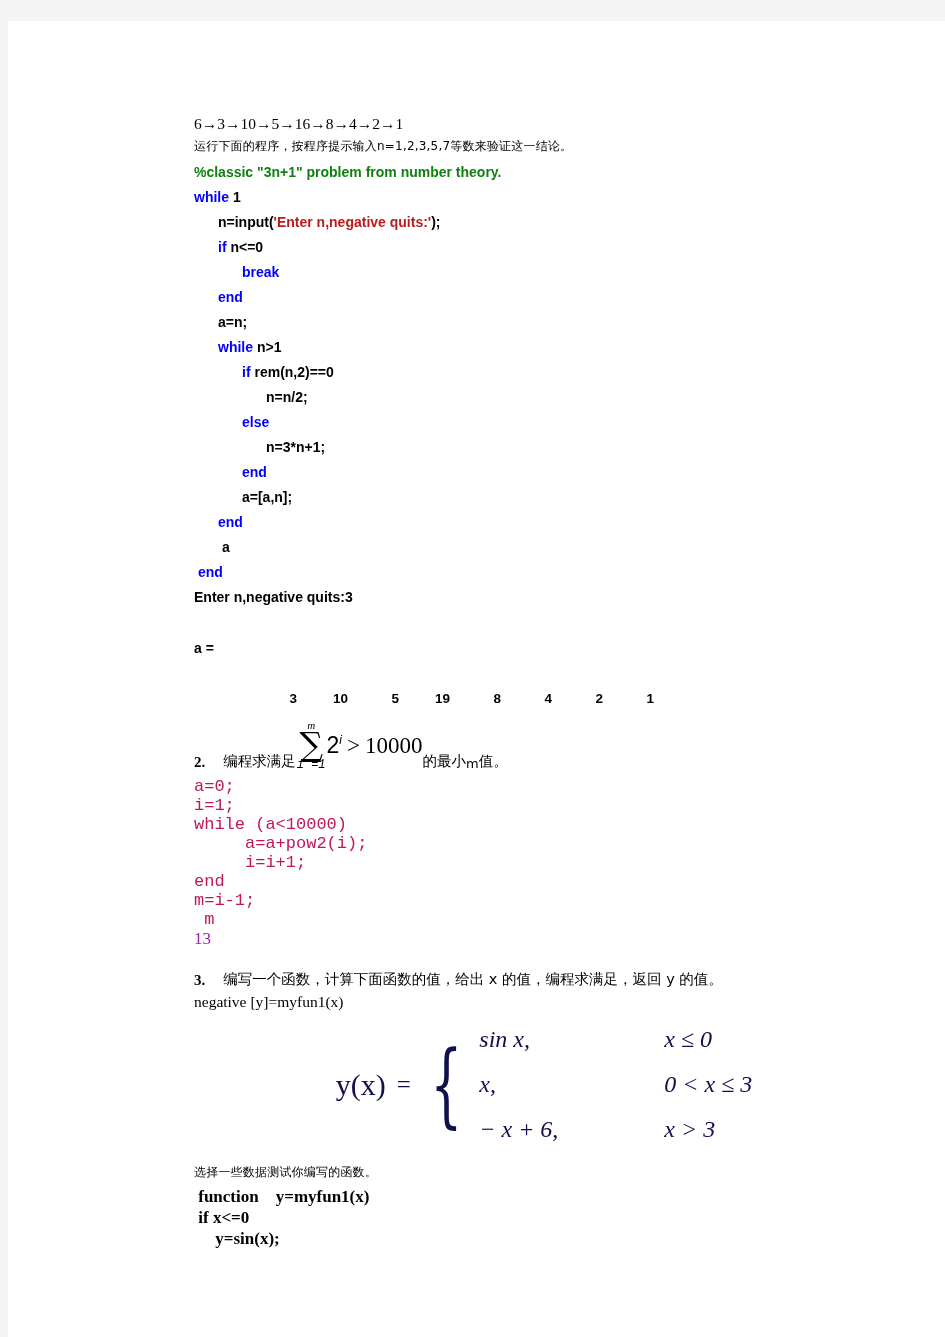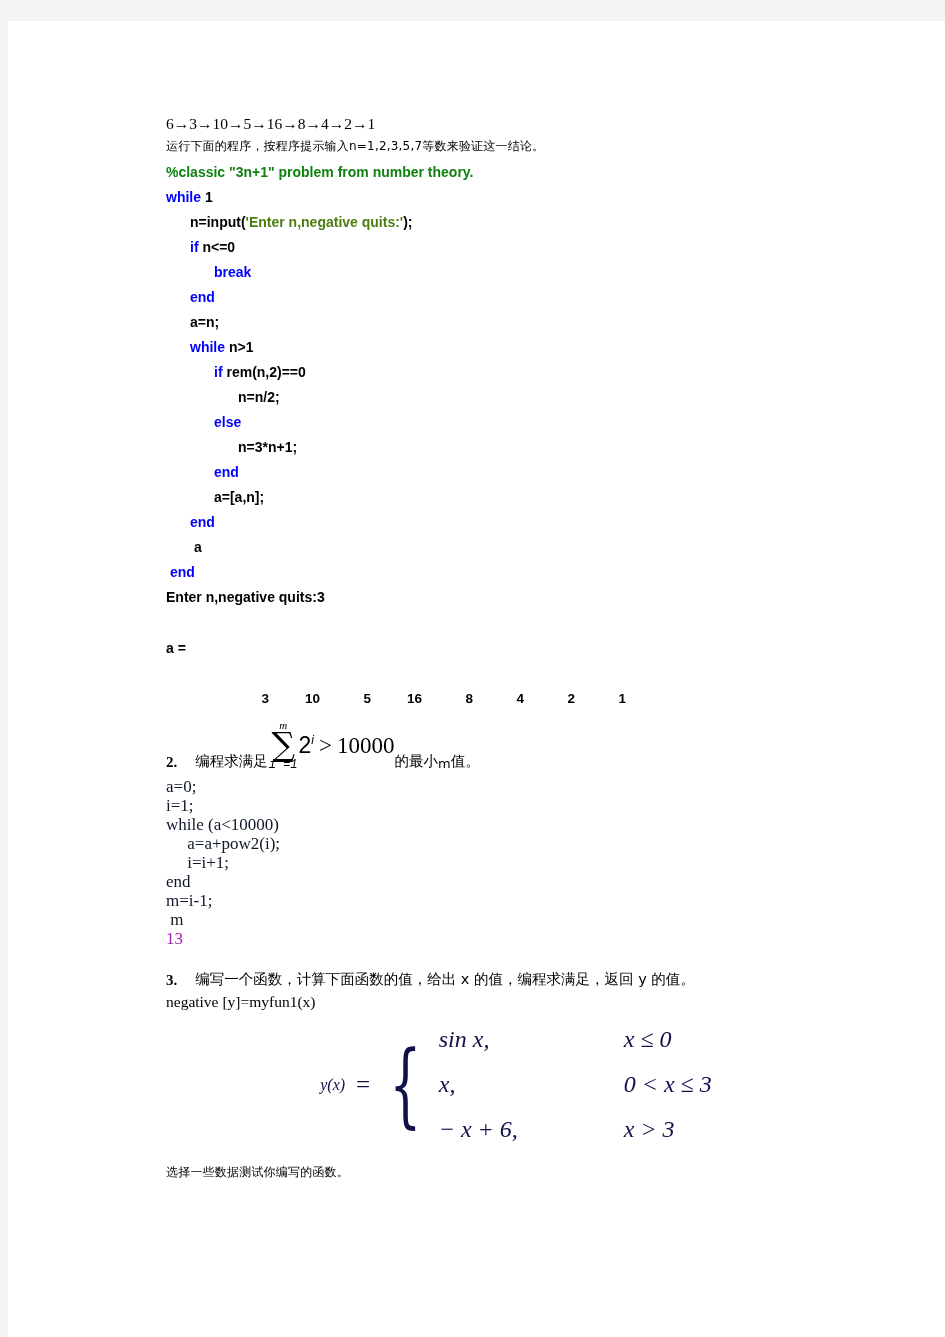--- a/index.html
+++ b/index.html
@@ -20,21 +20,21 @@
     left: 8px;
     top: 21px;
     width: 937px;
     height: 1316px;
     background: #ffffff;
     box-sizing: border-box;
     overflow: hidden;
   }
   #content {
     position: absolute;
-    left: 158px;
+    left: 186px;
     top: 92px;
     width: 700px;
   }
 
   
   .row { white-space: pre; }
 
   .cn-line {
     font-family: "DejaVu Sans", "Liberation Sans", sans-serif;
     font-size: 12px;
@@ -53,21 +53,21 @@
   .code-block {
     font-family: "Liberation Sans", sans-serif;
     font-size: 14px;
     line-height: 25px;
     font-weight: bold;
     color: #000000;
     white-space: pre;
   }
   .code-block .kw   { color: #0000ff; }
   .code-block .cmt  { color: #108010; }
-  .code-block .str  { color: #4d7c0f; }
+  .code-block .str  { color: #b91c1c; }
   .code-block .plain{ font-weight: bold; color: #000; }
 
   .console-line {
     font-family: "Liberation Sans", sans-serif;
     font-size: 14px;
     font-weight: bold;
     color: #000;
     white-space: pre;
     line-height: 25px;
   }
@@ -97,24 +97,24 @@
   }
   .prob .no {
     font-weight: bold;
     font-family: "Liberation Serif", serif;
     font-size: 15px;
     margin-right: 18px;
   }
 
   
   .serif-code {
-    font-family: Liberation Serif, serif;
+    font-family: Liberation Mono, monospace;
     font-size: 17px;
     line-height: 19px;
-    color: #0f172a;
+    color: #be185d;
     white-space: pre;
   }
   .serif-code-bold {
     font-family: "Liberation Serif", serif;
     font-size: 17px;
     line-height: 21px;
     font-weight: bold;
     color: #000;
     white-space: pre;
   }
@@ -167,22 +167,21 @@
   
   .math-display {
     margin-top: 14px;
     display: flex;
     justify-content: center;
     font-family: "Liberation Serif", serif;
     color: #10104a;
   }
   .pw-wrap { display: flex; align-items: center; }
   .pw-lhs {
-    font-size: 16px;
-    font-style: italic;
+    font-size: 30px;
     margin-right: 11px;
   }
   .pw-eq { font-size: 25px; margin-right: 6px; }
   .pw-brace {
     font-size: 92px;
     font-family: "DejaVu Serif", serif;
     line-height: 0.78;
     font-weight: 300;
     margin-right: 4px;
     transform: scaleX(0.55);
@@ -217,21 +216,21 @@
     <div class="ascii-line">6→3→10→5→16→8→4→2→1</div>
 
     <div class="cn-line">运行下面的程序，按程序提示输入n=1,2,3,5,7等数来验证这一结论。</div>
 
     <div class="code-block mt2" id="program1-block"><div class="row" style="padding-left: 0px;"><span class="cmt">%classic "3n+1" problem from number theory.</span></div><div class="row" style="padding-left: 0px;"><span class="kw">while </span><span class="plain">1</span></div><div class="row" style="padding-left: 24px;"><span class="plain">n=input(</span><span class="str">'Enter n,negative quits:'</span><span class="plain">);</span></div><div class="row" style="padding-left: 24px;"><span class="kw">if </span><span class="plain">n&lt;=0</span></div><div class="row" style="padding-left: 48px;"><span class="kw">break</span></div><div class="row" style="padding-left: 24px;"><span class="kw">end</span></div><div class="row" style="padding-left: 24px;"><span class="plain">a=n;</span></div><div class="row" style="padding-left: 24px;"><span class="kw">while </span><span class="plain">n&gt;1</span></div><div class="row" style="padding-left: 48px;"><span class="kw">if </span><span class="plain">rem(n,2)==0</span></div><div class="row" style="padding-left: 72px;"><span class="plain">n=n/2;</span></div><div class="row" style="padding-left: 48px;"><span class="kw">else</span></div><div class="row" style="padding-left: 72px;"><span class="plain">n=3*n+1;</span></div><div class="row" style="padding-left: 48px;"><span class="kw">end</span></div><div class="row" style="padding-left: 48px;"><span class="plain">a=[a,n];</span></div><div class="row" style="padding-left: 24px;"><span class="kw">end</span></div><div class="row" style="padding-left: 24px;"><span class="plain"> a</span></div><div class="row" style="padding-left: 0px;"><span class="kw"> end</span></div></div>
 
     <div class="console-line">Enter n,negative quits:3</div>
     <div class="console-gap"></div>
     <div class="console-line">a =</div>
     <div class="console-gap"></div>
-    <div class="num-row" id="result-values"><span class="lead"></span><span>3</span><span>10</span><span>5</span><span>16</span><span>8</span><span>4</span><span>2</span><span>1</span></div>
+    <div class="num-row" id="result-values"><span class="lead"></span><span>3</span><span>10</span><span>5</span><span>19</span><span>8</span><span>4</span><span>2</span><span>1</span></div>
 
     <div class="prob mt14">
       <span class="no">2.</span>
       <span>编程求满足</span>
       <span class="math-inline">
         <span class="sigma-grp">
           <span class="lim">m</span>
           <span class="big">∑</span>
           <span class="lim low">i =1</span>
         </span>
@@ -269,15 +268,16 @@
             </div>
             <div class="pw-row">
               <span class="expr it">− x + 6,</span>
               <span class="cond it">x &gt; 3</span>
             </div>
           </div>
       </div>
     </div>
 
     <div class="cn-line mt18">选择一些数据测试你编写的函数。</div>
+    <div class="serif-code-bold mt2" id="problem3-code"><div class="row"> function    y=myfun1(x)</div><div class="row"> if x&lt;=0</div><div class="row">     y=sin(x);</div></div>
 
   </div>
 </div>
 
 </body></html>

